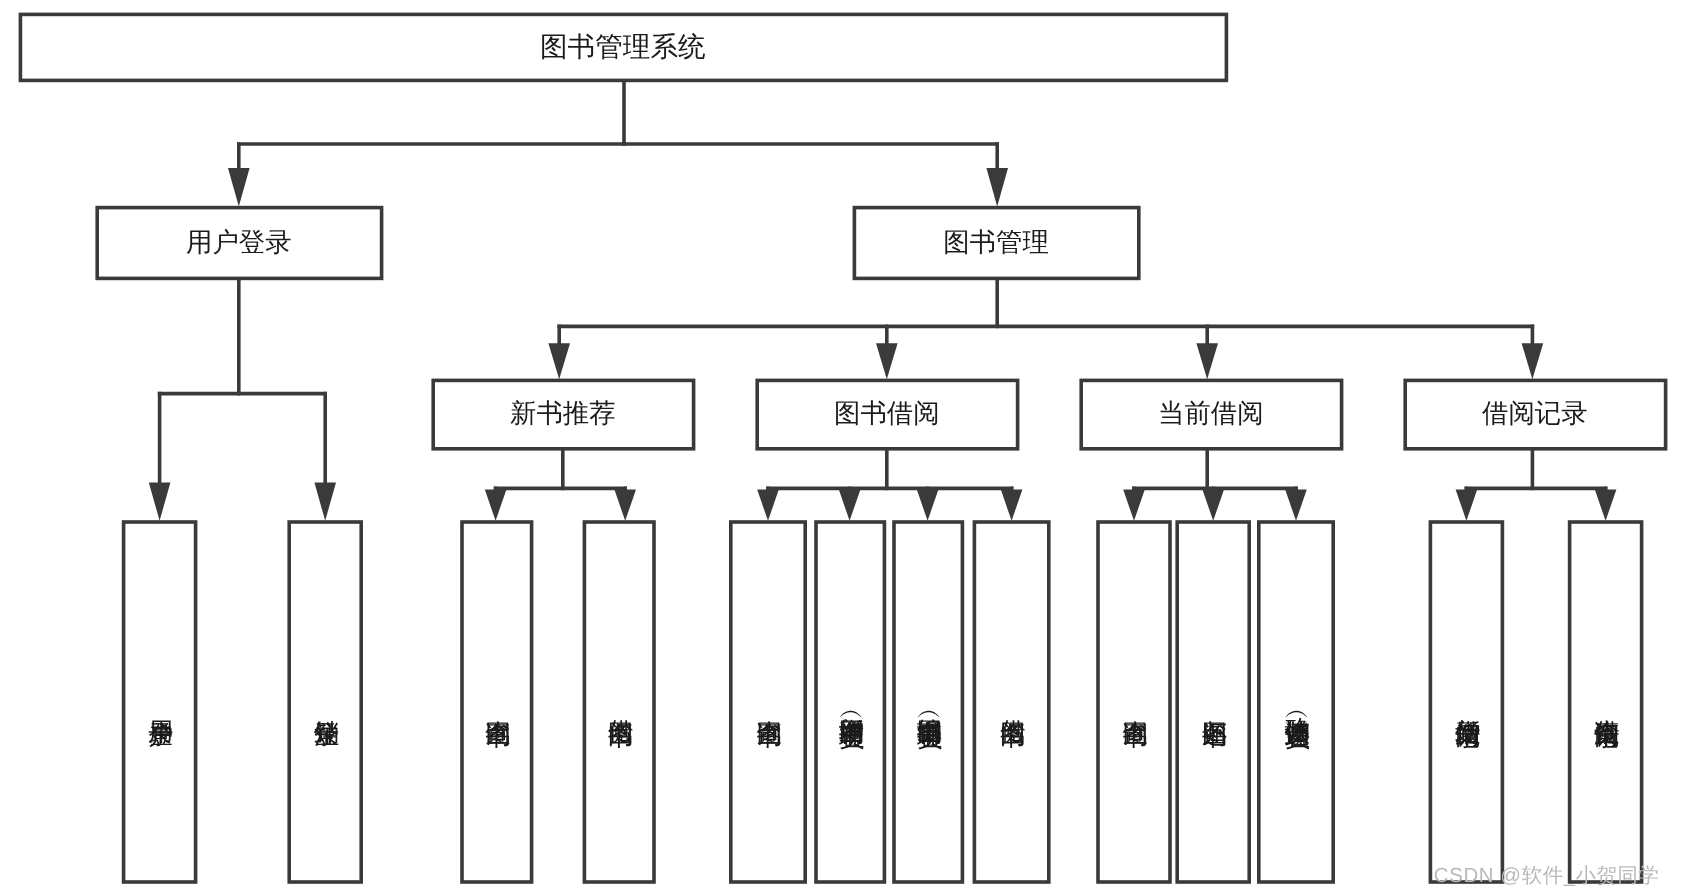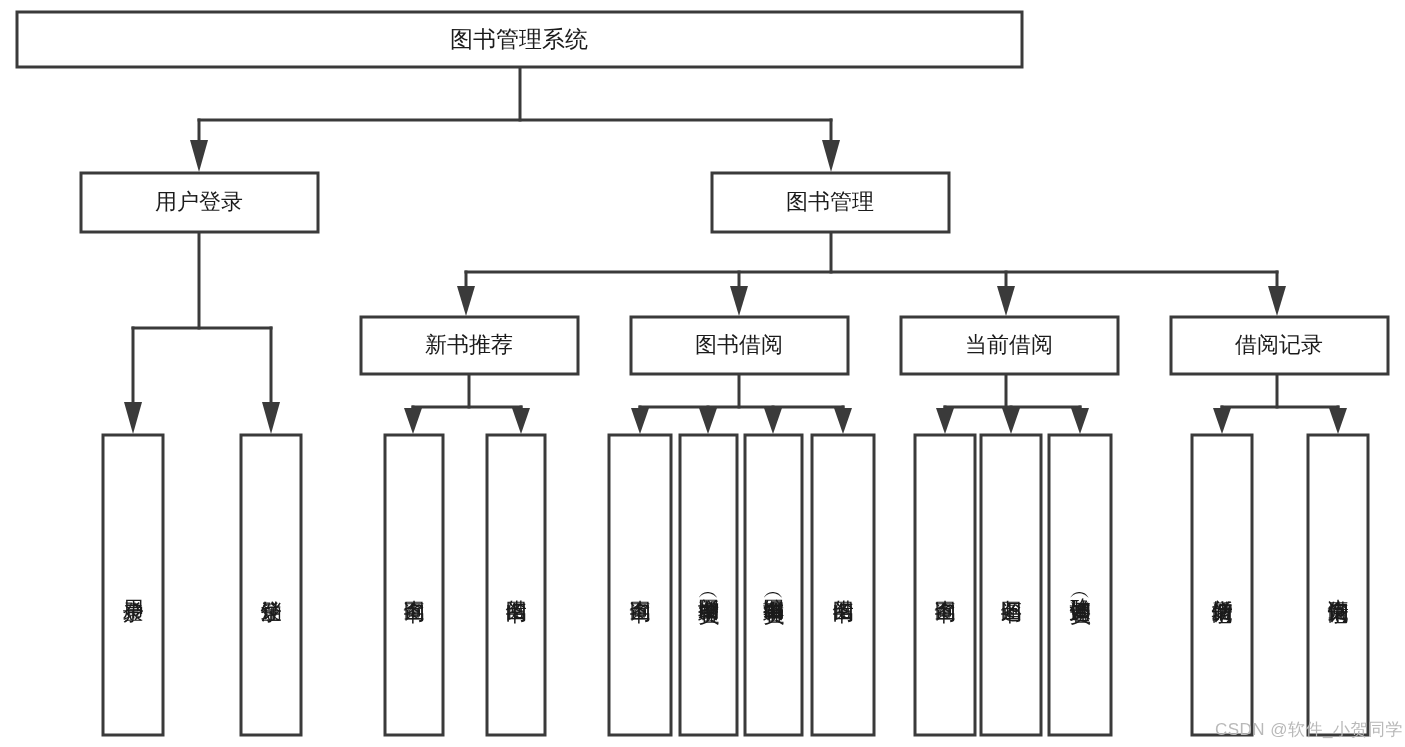--- a/index.html
+++ b/index.html
@@ -69,21 +69,21 @@
     letter-spacing: 1px;
     display: flex;
     align-items: center;
     justify-content: center;
     text-align: center;
     white-space: nowrap;
     pointer-events: none;
   }
   .watermark {
     position: absolute;
-    right: 2px;
+    right: 22px;
     bottom: 6px;
     font-family: "Liberation Sans", "DejaVu Sans", sans-serif;
     font-size: 17px;
     color: #b9b9b9;
     letter-spacing: 0.5px;
     white-space: nowrap;
     user-select: none;
   }
 </style>
 </head>

